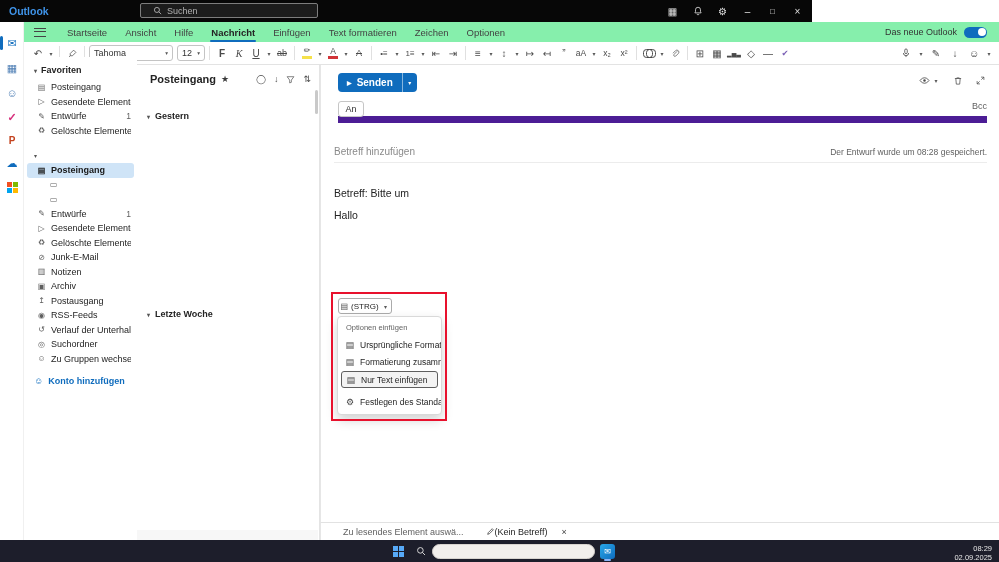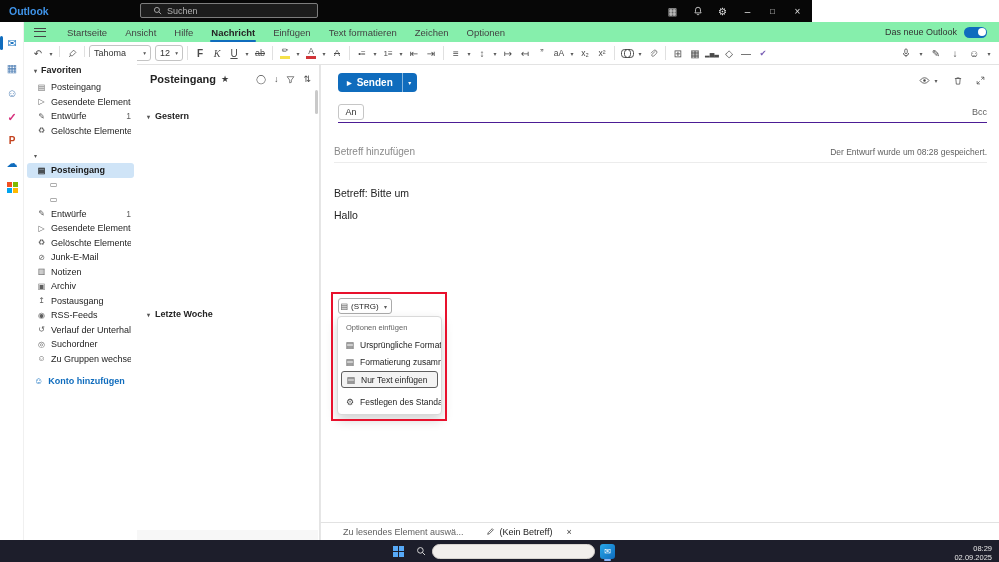--- a/index.html
+++ b/index.html
@@ -65,21 +65,21 @@
   .mlsec{position:absolute;left:10px;display:flex;align-items:center;gap:5px;font-size:9px;font-weight:bold;color:#242424}
   .mlscroll{position:absolute;right:1px;top:25px;width:3px;height:24px;background:#c9c9c9;border-radius:2px}
   .mlband{position:absolute;left:0;right:1px;bottom:0;height:10px;background:#f7f7f7}
   
   #compose{position:absolute;left:320px;top:65px;right:0;bottom:40px;background:#fff;border-left:1px solid #e6e6e6}
   .sendrow{position:absolute;left:17px;top:8px;display:flex}
   .sendbtn{height:19px;background:#0f6cbd;color:#fff;border-radius:4px 0 0 4px;display:flex;align-items:center;gap:5px;padding:0 9px;font-size:10px;font-weight:bold}
   .sendbtn .sarr{font-size:6px}
   .sendchev{height:19px;width:15px;background:#0f6cbd;border-radius:0 4px 4px 0;border-left:1px solid rgba(255,255,255,.5);display:flex;align-items:center;justify-content:center;color:#fff;font-size:6px}
   .composeicons{position:absolute;right:14px;top:10px;display:flex;gap:13px;color:#4a4a4a;align-items:center}
-  .fieldrow{position:absolute;left:17px;right:12px;height:22px;border-bottom:1px solid #4c1d95;display:flex;align-items:center}
+  .fieldrow{position:absolute;left:17px;right:12px;height:22px;border-bottom:7px solid #4c1d95;display:flex;}
   .fieldrow.to{top:36px}.fieldrow.cc{top:60px}
   .fbtn{width:26px;height:16px;border:1px solid #c6c6c6;border-radius:3px;font-size:9px;color:#333;display:flex;align-items:center;justify-content:center}
   .bcc{margin-left:auto;font-size:9px;color:#616161}
   .subjrow{position:absolute;left:13px;right:12px;top:76px;height:22px;border-bottom:1px solid #ececec;display:flex;align-items:center;justify-content:space-between}
   .subj{font-size:10px;color:#8a8a8a}
   .draftsaved{font-size:8.5px;color:#616161}
   .bodyline{position:absolute;left:13px;font-size:10.5px;color:#242424}
   
   .redbox{position:absolute;left:10px;top:227px;width:116px;height:129px;border:2.5px solid #e8112d;z-index:12;pointer-events:none}
   .pastebtn{position:absolute;left:17px;top:233px;width:54px;height:16px;border:1px solid #ababab;border-radius:3px;background:#fff;display:flex;align-items:center;justify-content:center;gap:3px;font-size:8px;color:#242424;z-index:8}
@@ -87,21 +87,21 @@
   .pastemenu{position:absolute;left:16px;top:251px;width:105px;background:#fff;border:1px solid #d9d9d9;border-radius:4px;box-shadow:0 5px 12px rgba(0,0,0,.18);padding:3px 0 4px;z-index:8}
   .pmhead{font-size:7.5px;color:#616161;padding:3px 8px 4px}
   .pmitem{display:flex;align-items:center;gap:5px;height:17px;padding:0 7px;font-size:8.5px;color:#242424;white-space:nowrap;overflow:hidden}
   .pmitem .pmi{font-size:9px;color:#444;flex:none;width:10px;text-align:center}
   .pmitem.sel{border:1.5px solid #5e5e5e;border-radius:3px;margin:1px 3px;padding:0 4px;background:#f3f3f3}
   .pmitem.divb{margin-top:5px;position:relative}
   .pmitem.divb::before{content:"";position:absolute;top:-3px;left:5px;right:5px;height:1px;background:#e6e6e6}
   
   #statusbar{position:absolute;left:320px;bottom:22px;right:0;height:18px;background:#fff;border-top:1px solid #e2e2e2;border-left:1px solid #e6e6e6;display:flex;align-items:center;font-size:9px;color:#616161}
   .sbleft{margin-left:22px;white-space:nowrap}
-  .sbtab{margin-left:22px;display:flex;align-items:flex-start;gap:5px;color:#242424;white-space:nowrap}
+  .sbtab{margin-left:22px;display:flex;align-items:flex-start;color:#242424;white-space:nowrap}
   .sbclose{margin-left:14px;color:#444;font-size:9px}
   
   #taskbar{position:absolute;left:0;bottom:0;width:999px;height:22px;background:#1d1e2b;z-index:20}
   .start{position:absolute;left:393px;top:5.5px;width:11px;height:11px;display:grid;grid-template-columns:5px 5px;gap:1px}
   .start i{background:#57aaf8;display:block}
   .tsearchicon{position:absolute;left:416px;top:6px;color:#d5d5d5;display:flex}
   .tpill{position:absolute;left:432px;top:3.5px;width:163px;height:15px;background:#f2efec;border-radius:8px;border:1px solid #d8d4cf}
   .outlookapp{position:absolute;left:600px;top:3.5px;width:15px;height:15px;border-radius:3px;background:linear-gradient(135deg,#28a8ea,#0f6cbd);color:#fff;display:flex;align-items:center;justify-content:center;font-size:8px}
   .appind{position:absolute;left:604px;bottom:1px;width:7px;height:2px;border-radius:2px;background:#8ab4f8}
   .clock{position:absolute;right:7px;top:3.5px;text-align:right;color:#e6e6e6;font-size:7.5px;line-height:1.25;white-space:nowrap}
@@ -168,21 +168,21 @@
   <span class="tbtn">↶</span>
   <span class="chev">▾</span>
   <span class="sep"></span>
   <span class="tbtn">
       <svg viewBox="0 0 16 16" width="9" height="9">
         <path d="M10 2l4 4-6 6H4v-4l6-6z" fill="none" stroke="currentColor" stroke-width="1.3"></path>
         <path d="M4 12l-2 2" stroke="currentColor" stroke-width="1.3"></path>
       </svg>
     </span>
   <span class="sep"></span>
-  <div class="combo" style="width:62px">
+  <div class="combo" style="width:84px">
     <span class="cv">Tahoma</span>
     <span class="cc">▾</span>
   </div>
   <div class="combo" style="width:28px;margin-left:3px">
     <span class="cv">12</span>
     <span class="cc">▾</span>
   </div>
   <span class="sep"></span>
   <span class="tbtn" style="font-weight:bold">F</span>
   <span class="tbtn" style="font-style:italic;font-family:'Liberation Serif',serif">K</span>

